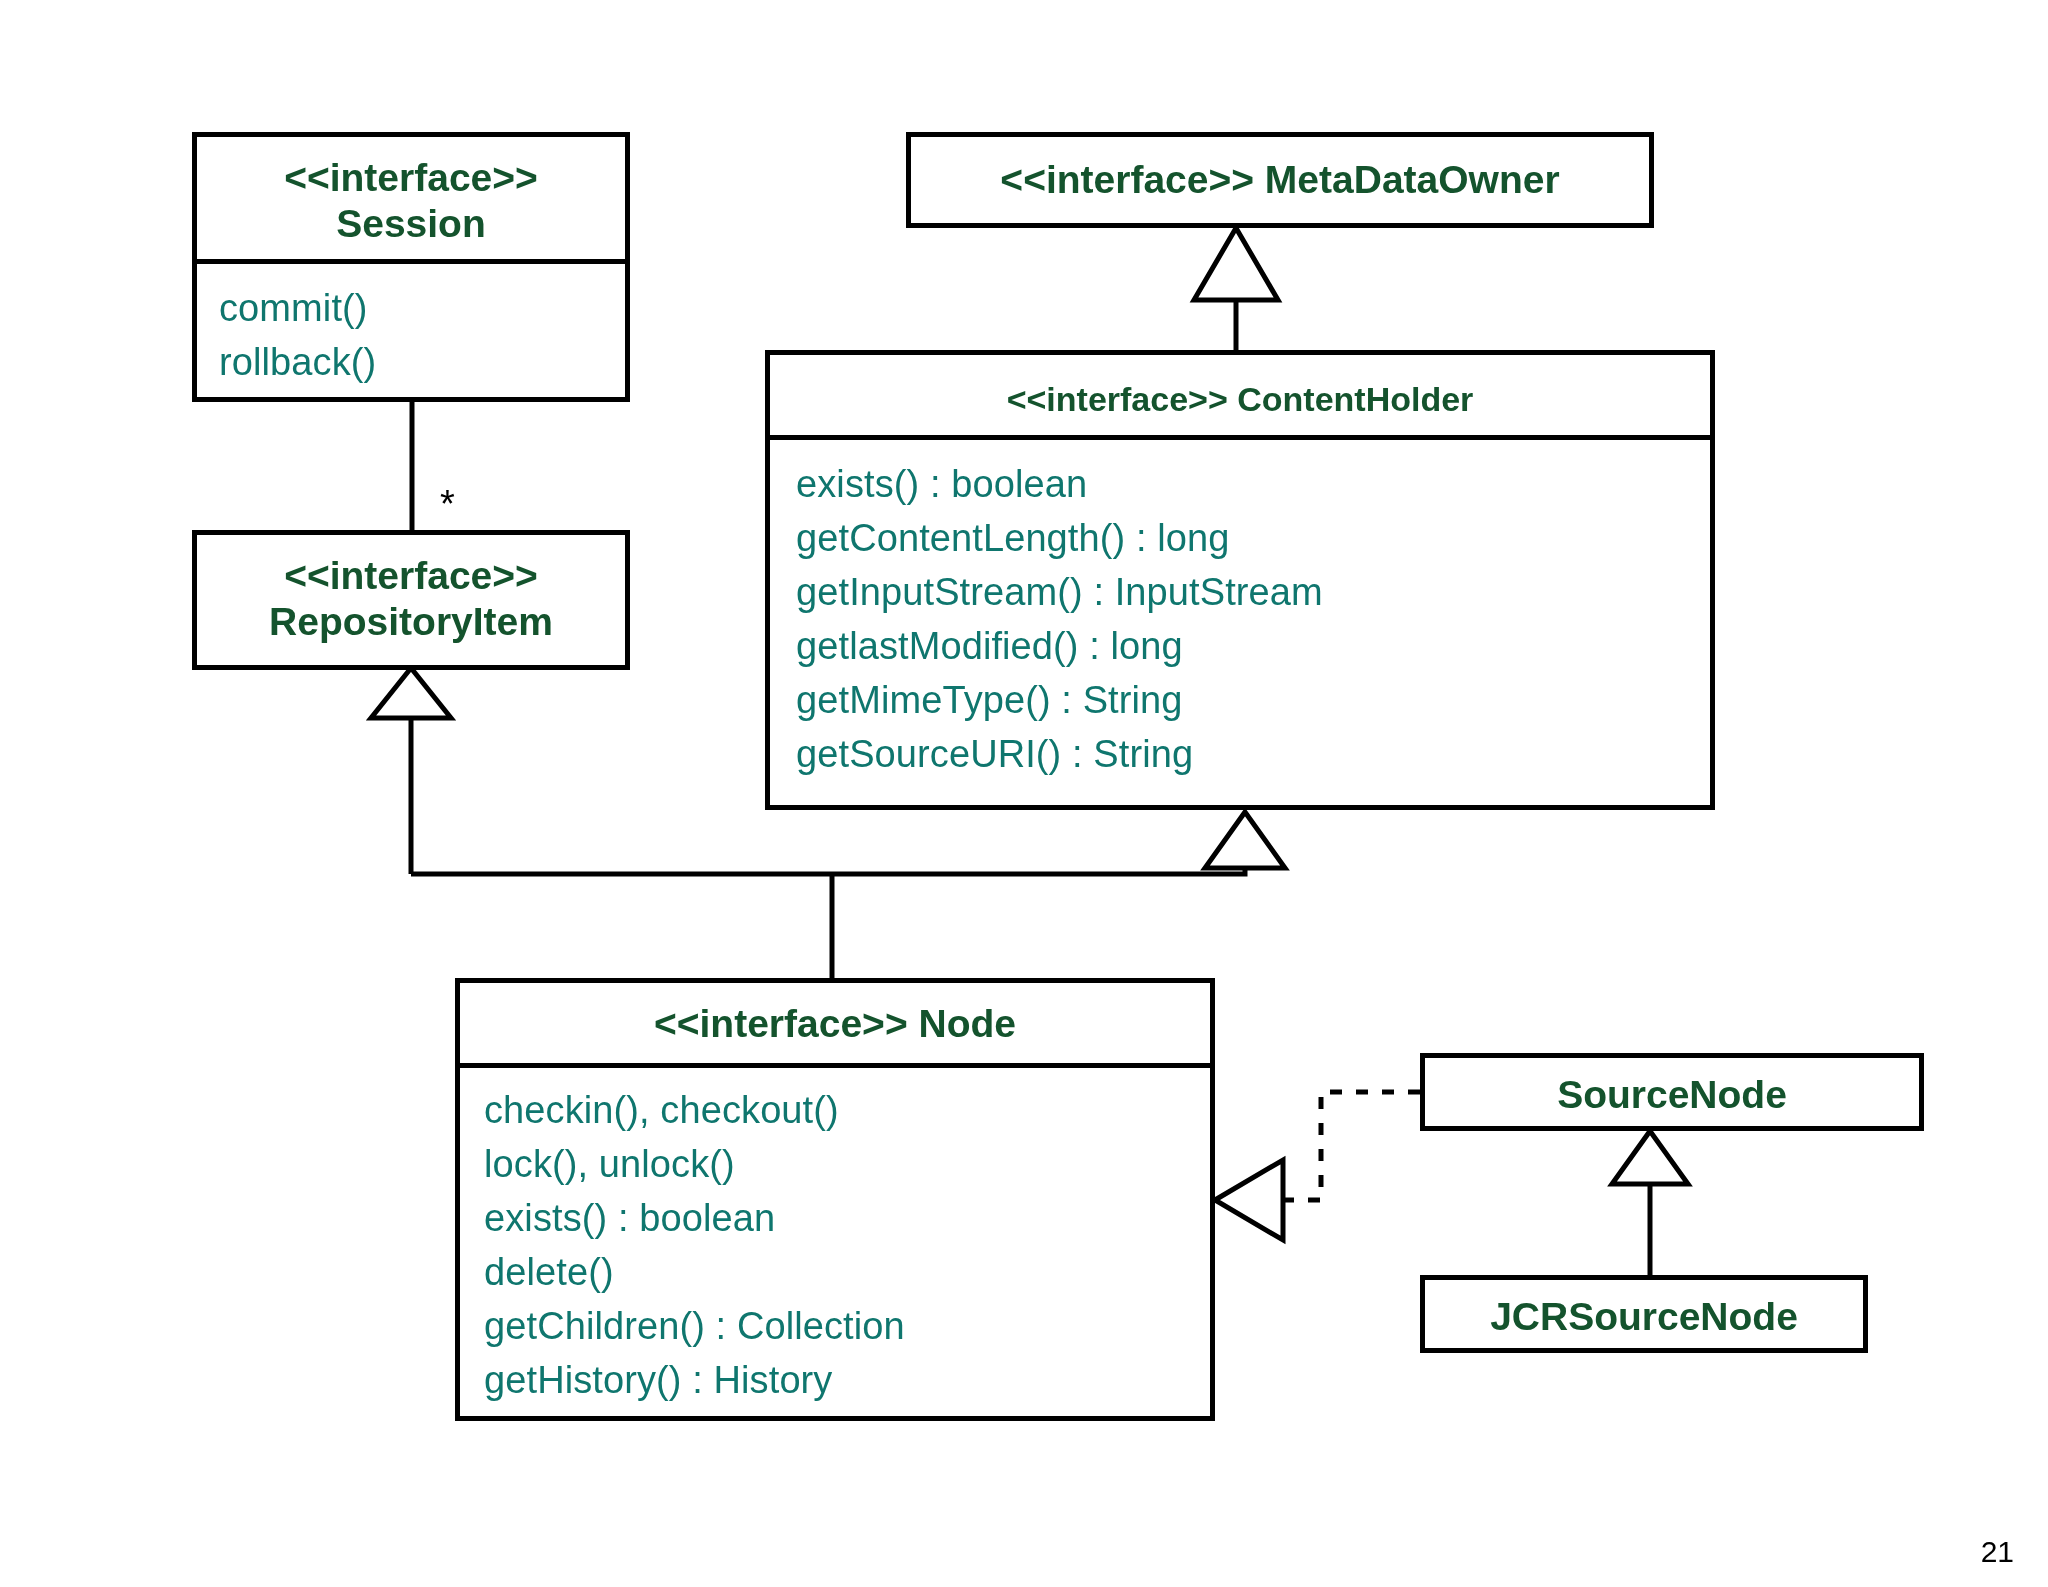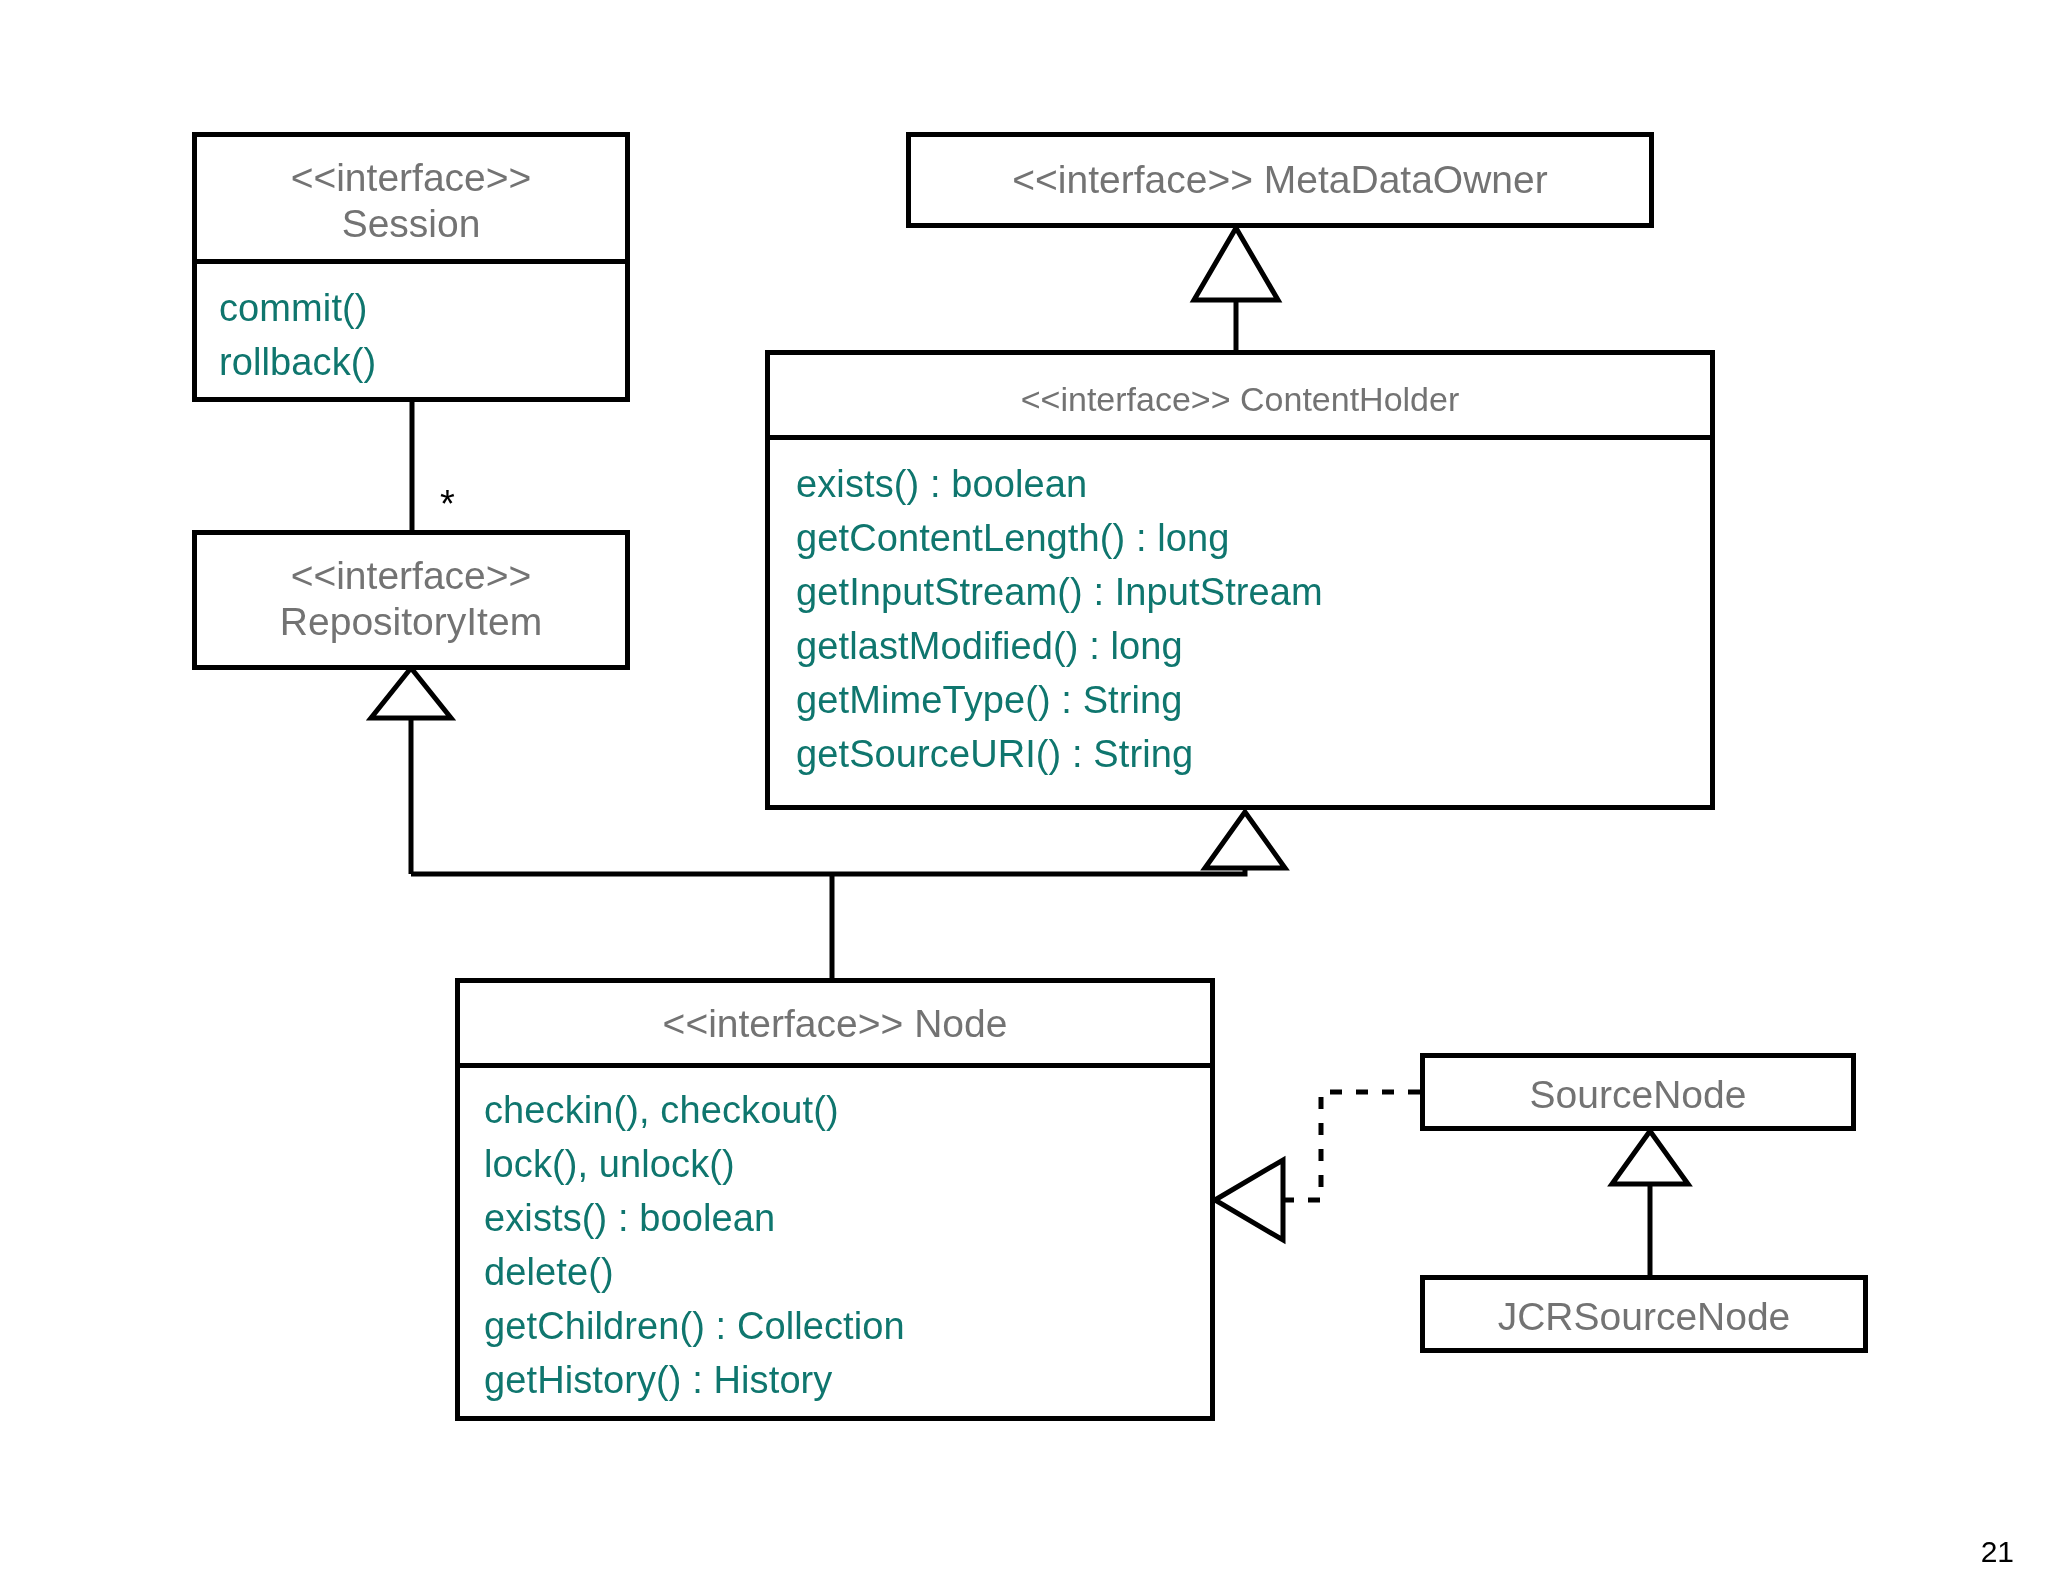--- a/index.html
+++ b/index.html
@@ -20,22 +20,22 @@
   .uml-box {
     position: absolute;
     box-sizing: border-box;
     border: 5px solid #000000;
     background: #ffffff;
     z-index: 3;
   }
   .uml-header {
     box-sizing: border-box;
     text-align: center;
-    font-weight: normal;
-    color: #737373;
+    font-weight: bold;
+    color: #14532d;
     line-height: 1.18;
     padding: 10px 10px 12px 10px;
     white-space: pre-line;
   }
   .uml-header.with-divider {
     border-bottom: 5px solid #000000;
   }
   .uml-compartment {
     box-sizing: border-box;
     padding: 16px 10px 14px 22px;
@@ -60,21 +60,21 @@
   #box-contentholder .uml-header { font-size: 34px; padding-top: 24px; padding-bottom: 16px;}
   #box-contentholder .uml-compartment { padding-top: 18px; padding-left: 26px; }
 
   #box-repositoryitem { left: 192px; top: 530px;  width: 438px;  height: 140px; }
   #box-repositoryitem .uml-header { font-size: 39px; padding-top: 18px; }
 
   #box-node          { left: 455px;  top: 978px;  width: 760px;  height: 443px; }
   #box-node .uml-header { font-size: 39px; padding-top: 18px; padding-bottom: 16px; text-align: center; }
   #box-node .uml-compartment { padding-left: 24px; }
 
-  #box-sourcenode    { left: 1420px; top: 1053px; width: 436px;  height: 78px; }
+  #box-sourcenode    { left: 1420px; top: 1053px; width: 504px;  height: 78px; }
   #box-sourcenode .uml-header { font-size: 39px; padding-top: 14px; }
 
   #box-jcrsourcenode { left: 1420px; top: 1275px; width: 448px;  height: 78px; }
   #box-jcrsourcenode .uml-header { font-size: 39px; padding-top: 14px; }
 
   
   #connectors {
     position: absolute;
     left: 0; top: 0;
     width: 2048px;

